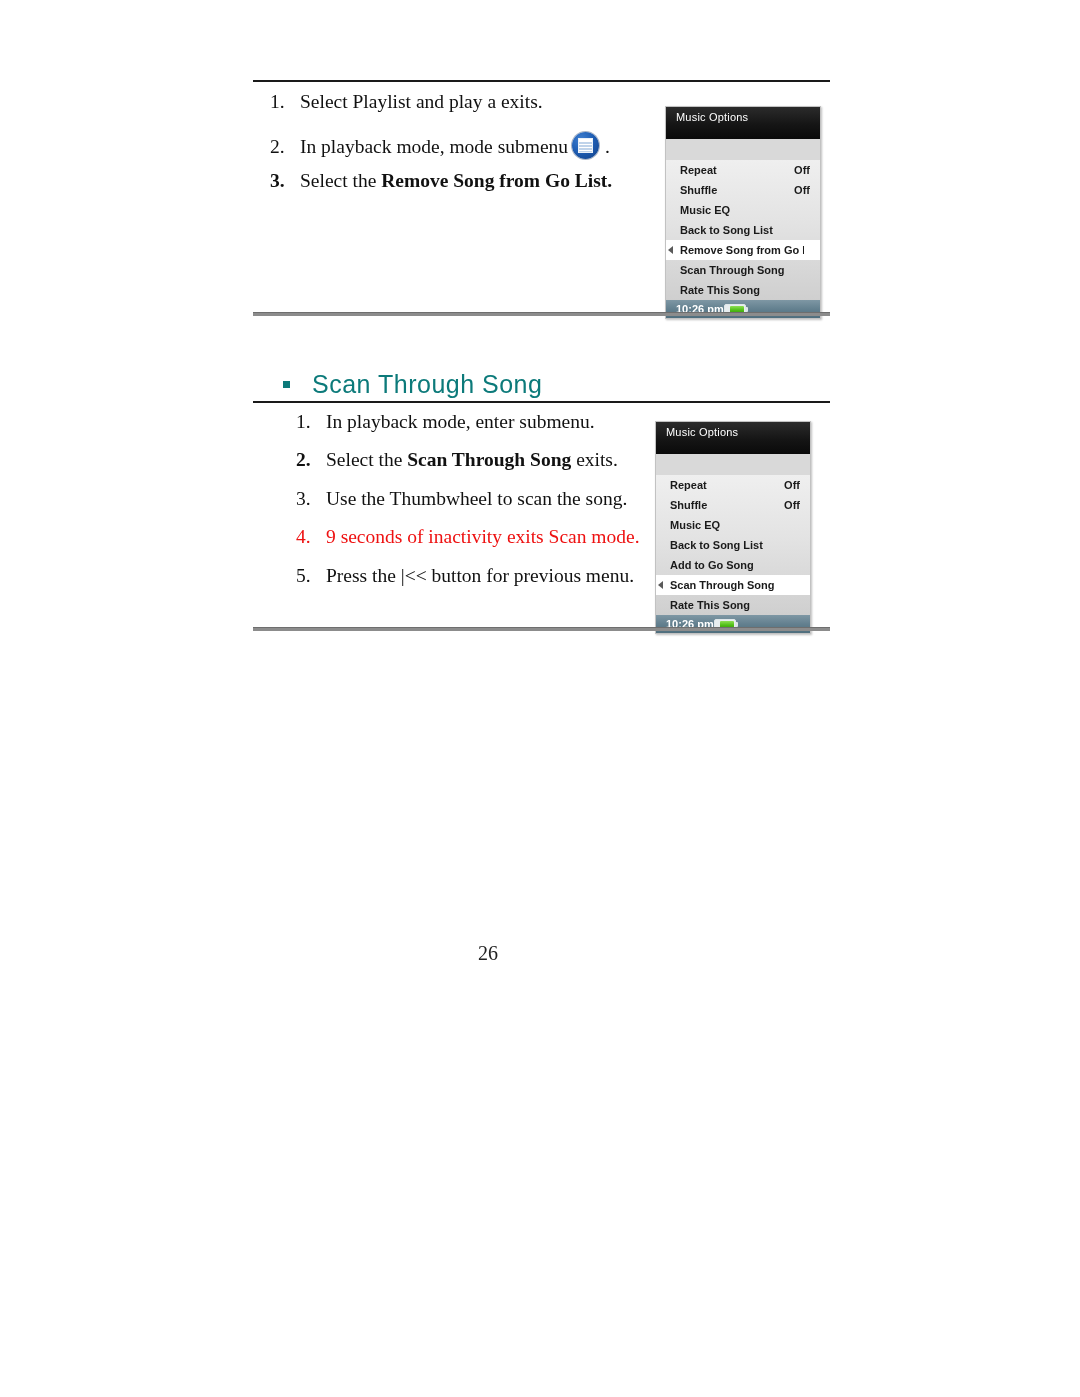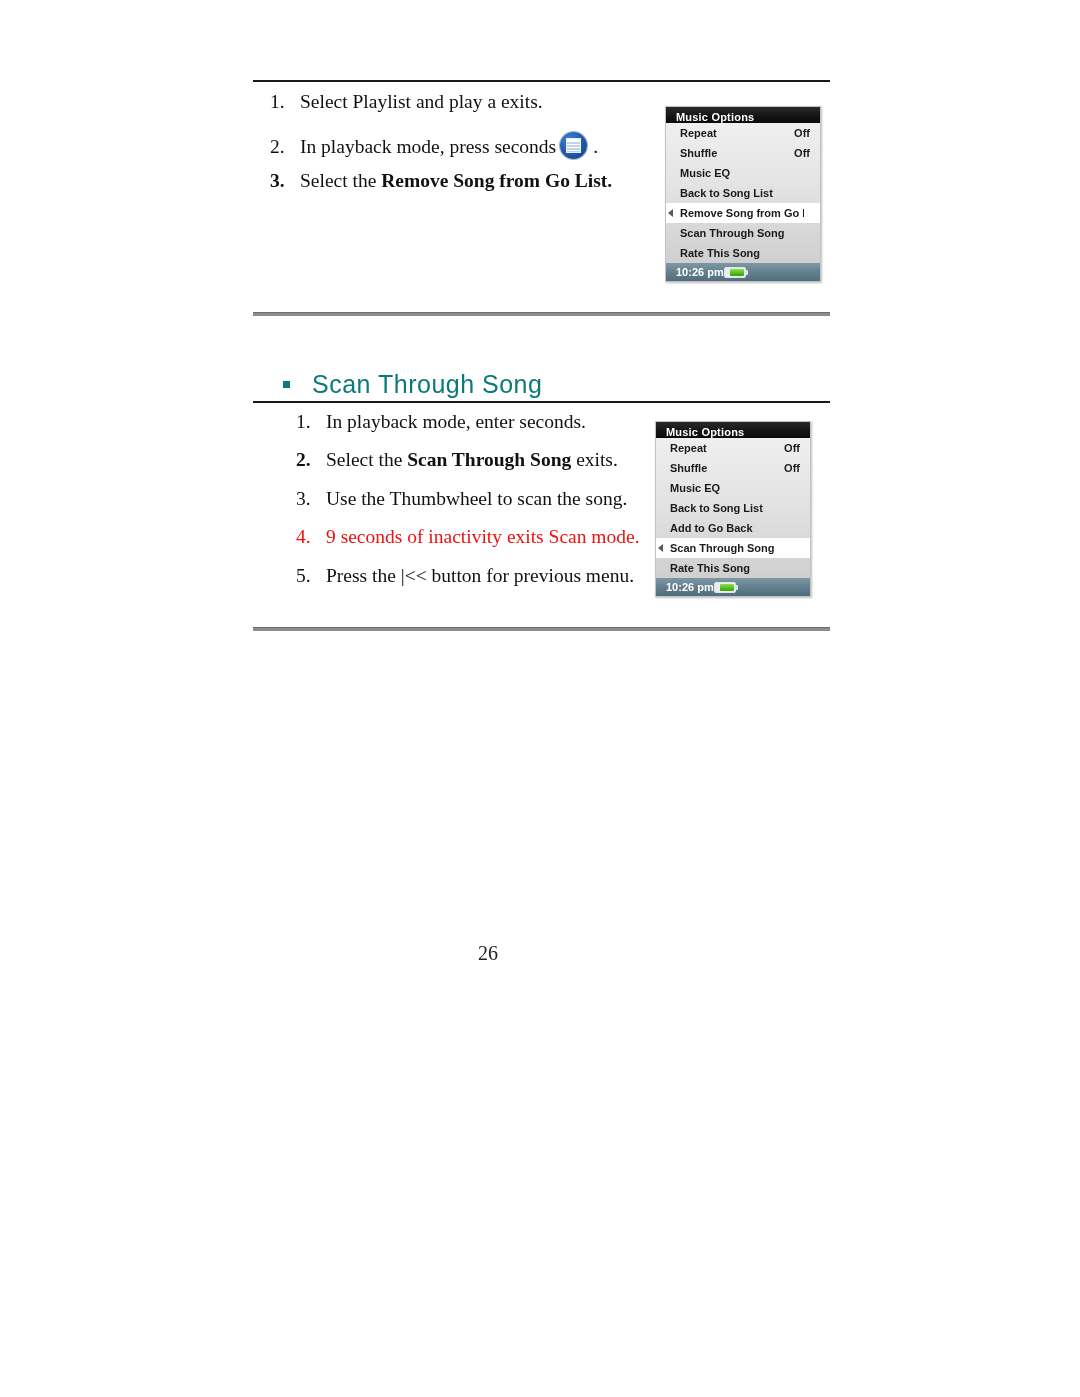--- a/index.html
+++ b/index.html
@@ -138,26 +138,27 @@
     background: #d9d9d9;
     border: 1px solid #c2c2c2;
     box-shadow: 1px 1px 2px rgba(0,0,0,0.25);
     font-family: "Liberation Sans", sans-serif;
     overflow: hidden;
   }
   .dev-title {
     background: linear-gradient(to bottom, #2b2b2b 0%, #151515 55%, #0a0a0a 100%);
     color: #ffffff;
     font-size: 11px;
-    font-weight: bold;
-    padding: 4px 0 0 10px;
+    font-weight: normal;
+    padding: 4px 0 16px 10px;
     letter-spacing: 0.2px;
   }
   .dev-list {
     background: linear-gradient(to bottom, #efefef 0%, #e3e3e3 45%, #cfcfcf 100%);
+    margin-top: 21px;
   }
   .dev-row {
     display: flex;
     align-items: center;
     justify-content: space-between;
     font-size: 11px;
     font-weight: bold;
     color: #1a1a1a;
     padding: 4px 10px 4px 14px;
     position: relative;
@@ -236,21 +237,21 @@
 
   <div class="steps" style="left:262px; top:90px; width:400px;">
     <div class="step" style="margin-bottom:18px;">
       <span class="num">1.</span>
       <span class="body">Select Playlist and play a exits.</span>
     </div>
 
     <div class="step" style="margin-bottom:9px;">
       <span class="num">2.</span>
       <span class="body">
-        <span>In playback mode, press seconds</span><span class="submenu-icon"></span><span>.</span>
+        <span>In playback mode, mode submenu</span><span class="submenu-icon"></span><span>.</span>
       </span>
     </div>
 
     <div class="step bold">
       <span class="num">3.</span>
       <span class="body"><span>Select the </span><b class="b">Remove Song from Go List.</b></span>
     </div>
   </div>
 
   <div class="device" style="left:665px; top:106px; width:156px;">
@@ -300,21 +301,21 @@
       <span class="bullet"></span>
       <span>Scan Through Song</span>
     </div>
   </div>
 
   <div class="rule-thin" style="top:401px;"></div>
 
   <div class="steps" style="left:288px; top:410px; width:400px;">
     <div class="step" style="margin-bottom:14px;">
       <span class="num">1.</span>
-      <span class="body">In playback mode, enter seconds.</span>
+      <span class="body">In playback mode, enter submenu.</span>
     </div>
 
     <div class="step bold" style="margin-bottom:14px;">
       <span class="num">2.</span>
       <span class="body"><span>Select the </span><b class="b">Scan Through Song</b><span> exits.</span></span>
     </div>
 
     <div class="step" style="margin-bottom:14px;">
       <span class="num">3.</span>
       <span class="body">Use the Thumbwheel to scan the song.</span>
@@ -344,21 +345,21 @@
       </div>
       <div class="dev-row">
         <span class="label">Music EQ</span>
         <span class="val"></span>
       </div>
       <div class="dev-row">
         <span class="label">Back to Song List</span>
         <span class="val"></span>
       </div>
       <div class="dev-row">
-        <span class="label">Add to Go Back</span>
+        <span class="label">Add to Go Song</span>
         <span class="val"></span>
       </div>
       <div class="dev-row selected">
         <span class="label">Scan Through Song</span>
         <span class="val"></span>
       </div>
       <div class="dev-row">
         <span class="label">Rate This Song</span>
         <span class="val"></span>
       </div>

